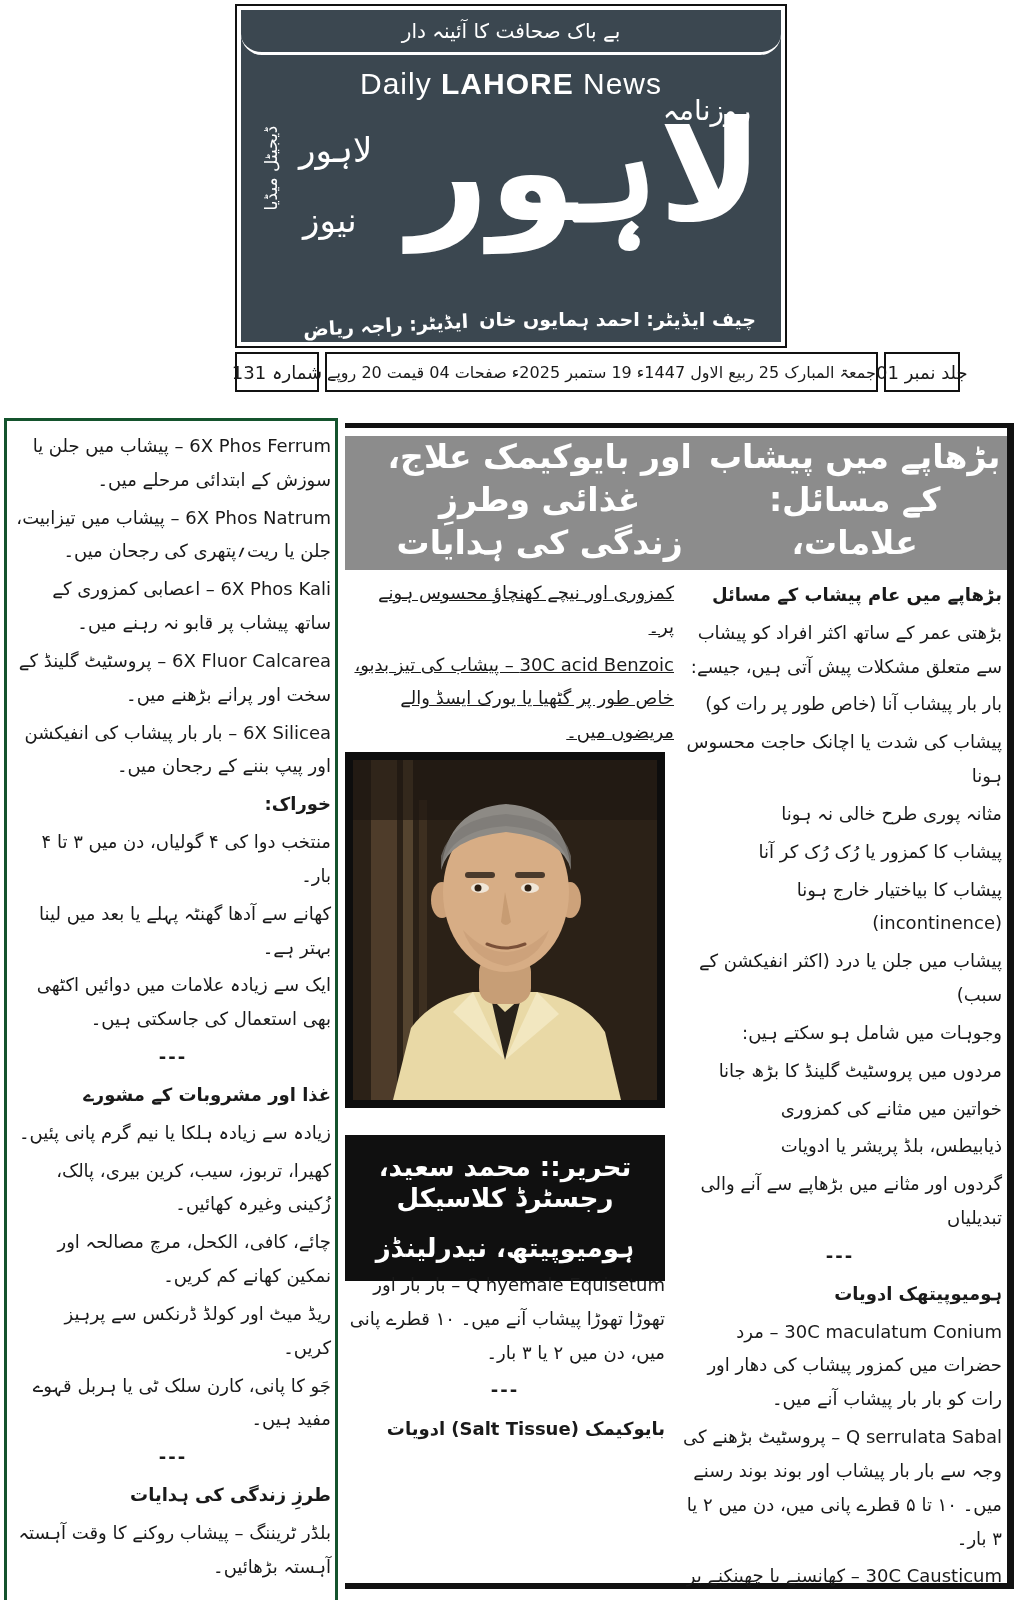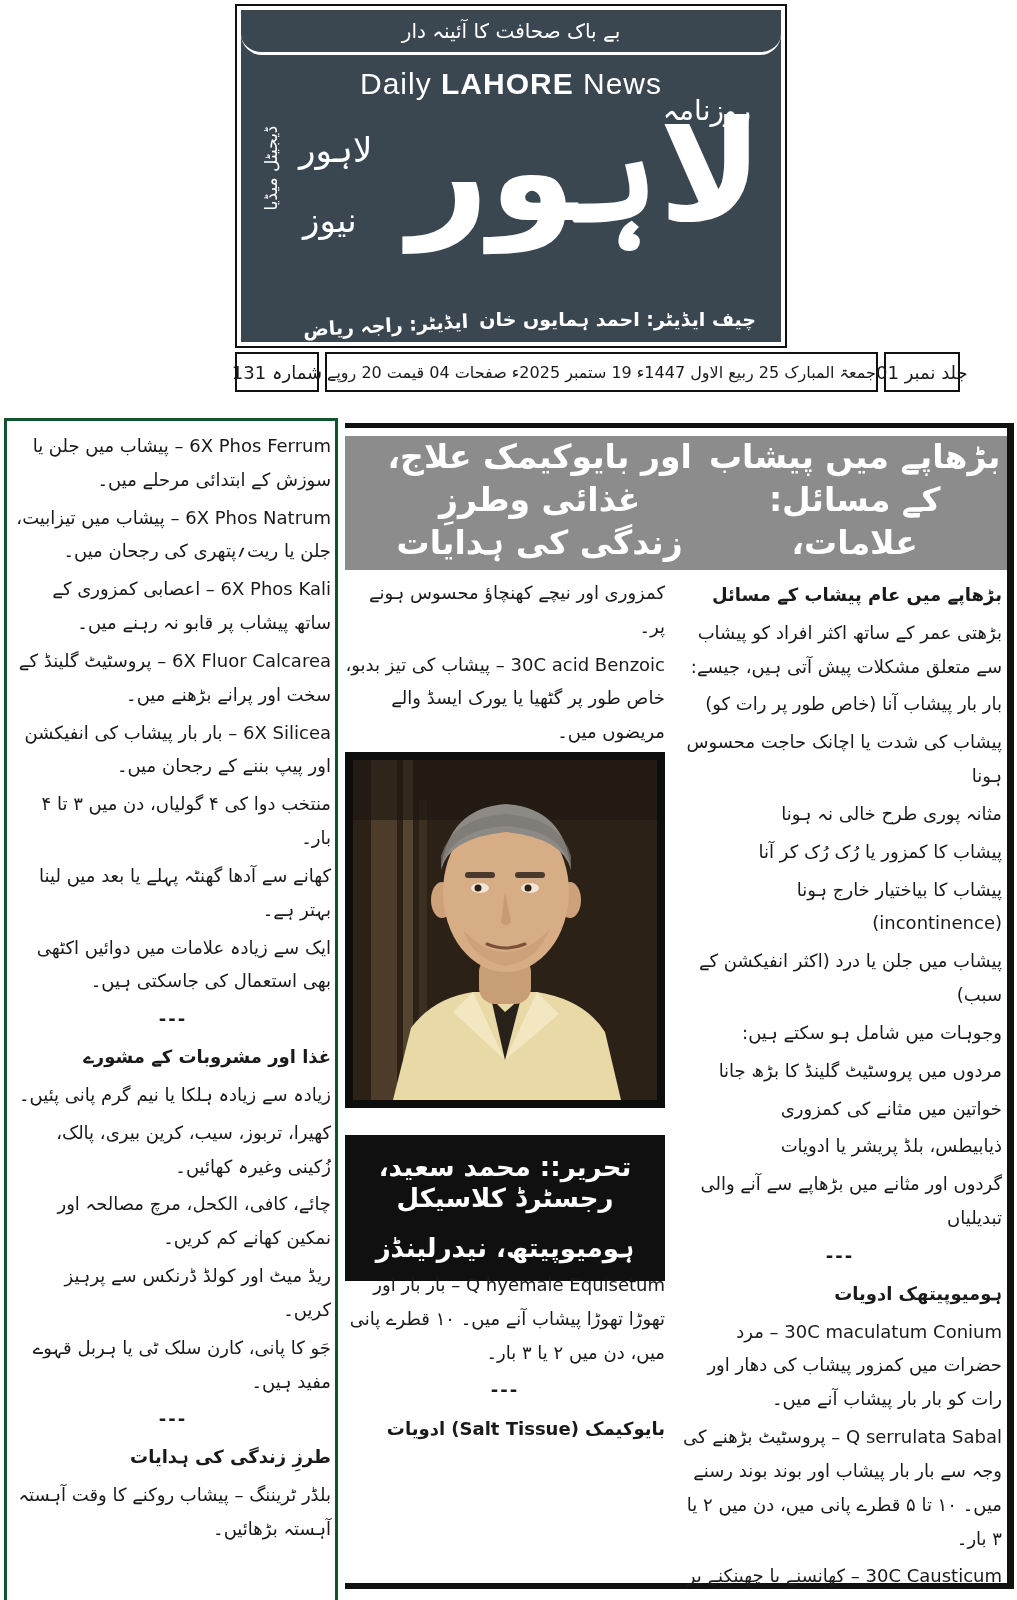--- a/index.html
+++ b/index.html
@@ -80,21 +80,21 @@
     font-weight:bold;box-sizing:border-box;padding-left:42px;
   }
   .headline-box .hl{font-size:33px;line-height:1.3;}
   
   .para{
     direction:rtl;text-align:right;font-size:18px;line-height:1.88;
     margin:0 0 4px 0;
   }
   .h{font-weight:bold;}
   .sep{text-align:center;letter-spacing:2px;font-weight:bold;}
-  .mid-col{position:absolute;left:345px;top:576px;width:320px;}
+  .mid-col{position:absolute;left:354px;top:576px;width:320px;text-decoration:underline;}
   .right-col{position:absolute;left:678px;top:578px;width:324px;}
   
   .photo{
     position:absolute;left:345px;top:752px;width:320px;height:356px;
     border:8px solid #0d0d0d;box-sizing:border-box;background:#2b2117;
   }
   .photo svg{display:block;width:100%;height:100%;}
   
   .caption-box{
     position:absolute;left:345px;top:1112px;width:320px;height:146px;
@@ -142,20 +142,21 @@
   <div class="hl">بڑھاپے میں پیشاب کے مسائل: علامات، ہومیوپیتھک</div>
   <div class="hl">اور بایوکیمک علاج، غذائی وطرزِ زندگی کی ہدایات</div>
 </div>
 
 <div class="left-frame">
   <p class="para">6X Phos Ferrum – پیشاب میں جلن یا سوزش کے ابتدائی مرحلے میں۔</p>
   <p class="para">6X Phos Natrum – پیشاب میں تیزابیت، جلن یا ریت؍پتھری کی رجحان میں۔</p>
   <p class="para">6X Phos Kali – اعصابی کمزوری کے ساتھ پیشاب پر قابو نہ رہنے میں۔</p>
   <p class="para">6X Fluor Calcarea – پروسٹیٹ گلینڈ کے سخت اور پرانے بڑھنے میں۔</p>
   <p class="para">6X Silicea – بار بار پیشاب کی انفیکشن اور پیپ بننے کے رجحان میں۔</p>
+  <p class="para h">خوراک:</p>
   <p class="para">منتخب دوا کی ۴ گولیاں، دن میں ۳ تا ۴ بار۔</p>
   <p class="para">کھانے سے آدھا گھنٹہ پہلے یا بعد میں لینا بہتر ہے۔</p>
   <p class="para">ایک سے زیادہ علامات میں دوائیں اکٹھی بھی استعمال کی جاسکتی ہیں۔</p>
   <p class="para sep">---</p>
   <p class="para h">غذا اور مشروبات کے مشورے</p>
   <p class="para">زیادہ سے زیادہ ہلکا یا نیم گرم پانی پئیں۔</p>
   <p class="para">کھیرا، تربوز، سیب، کرین بیری، پالک، زُکینی وغیرہ کھائیں۔</p>
   <p class="para">چائے، کافی، الکحل، مرچ مصالحہ اور نمکین کھانے کم کریں۔</p>
   <p class="para">ریڈ میٹ اور کولڈ ڈرنکس سے پرہیز کریں۔</p>
   <p class="para">جَو کا پانی، کارن سلک ٹی یا ہربل قہوے مفید ہیں۔</p>

